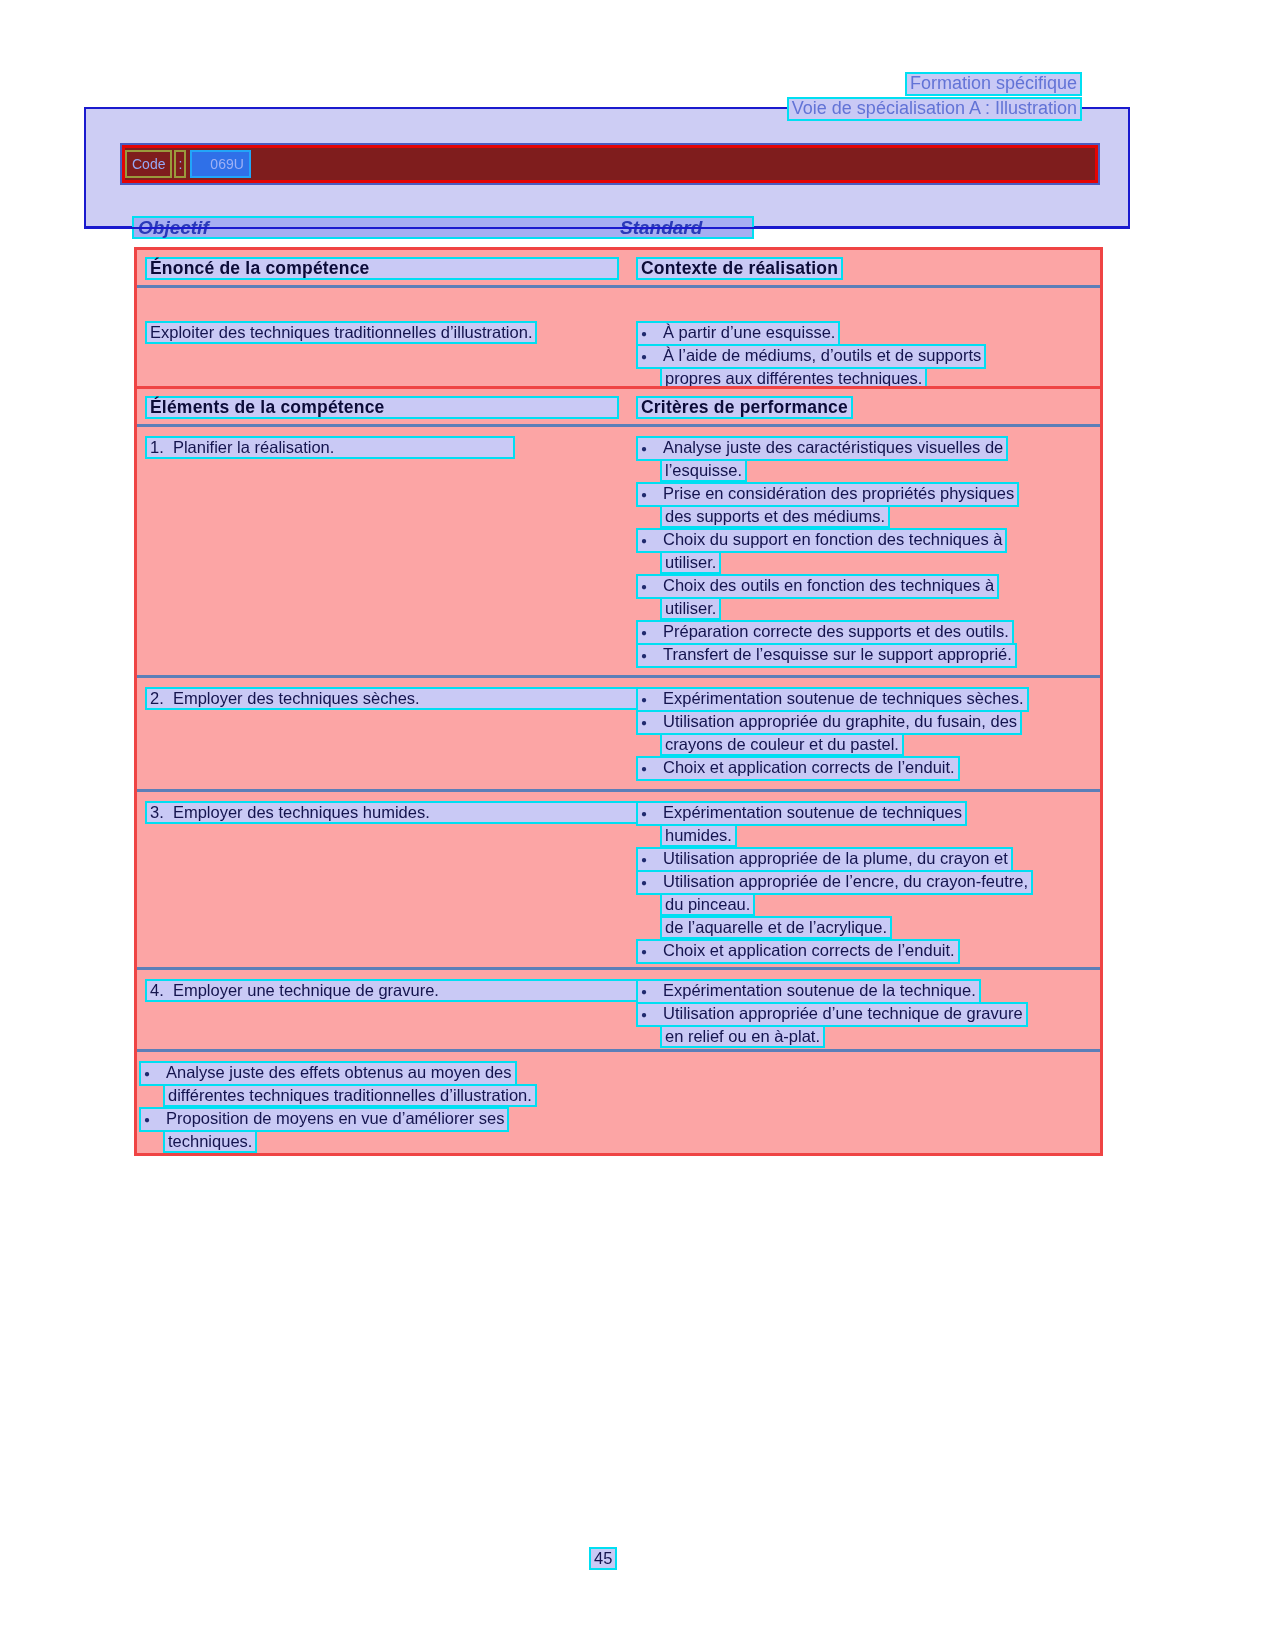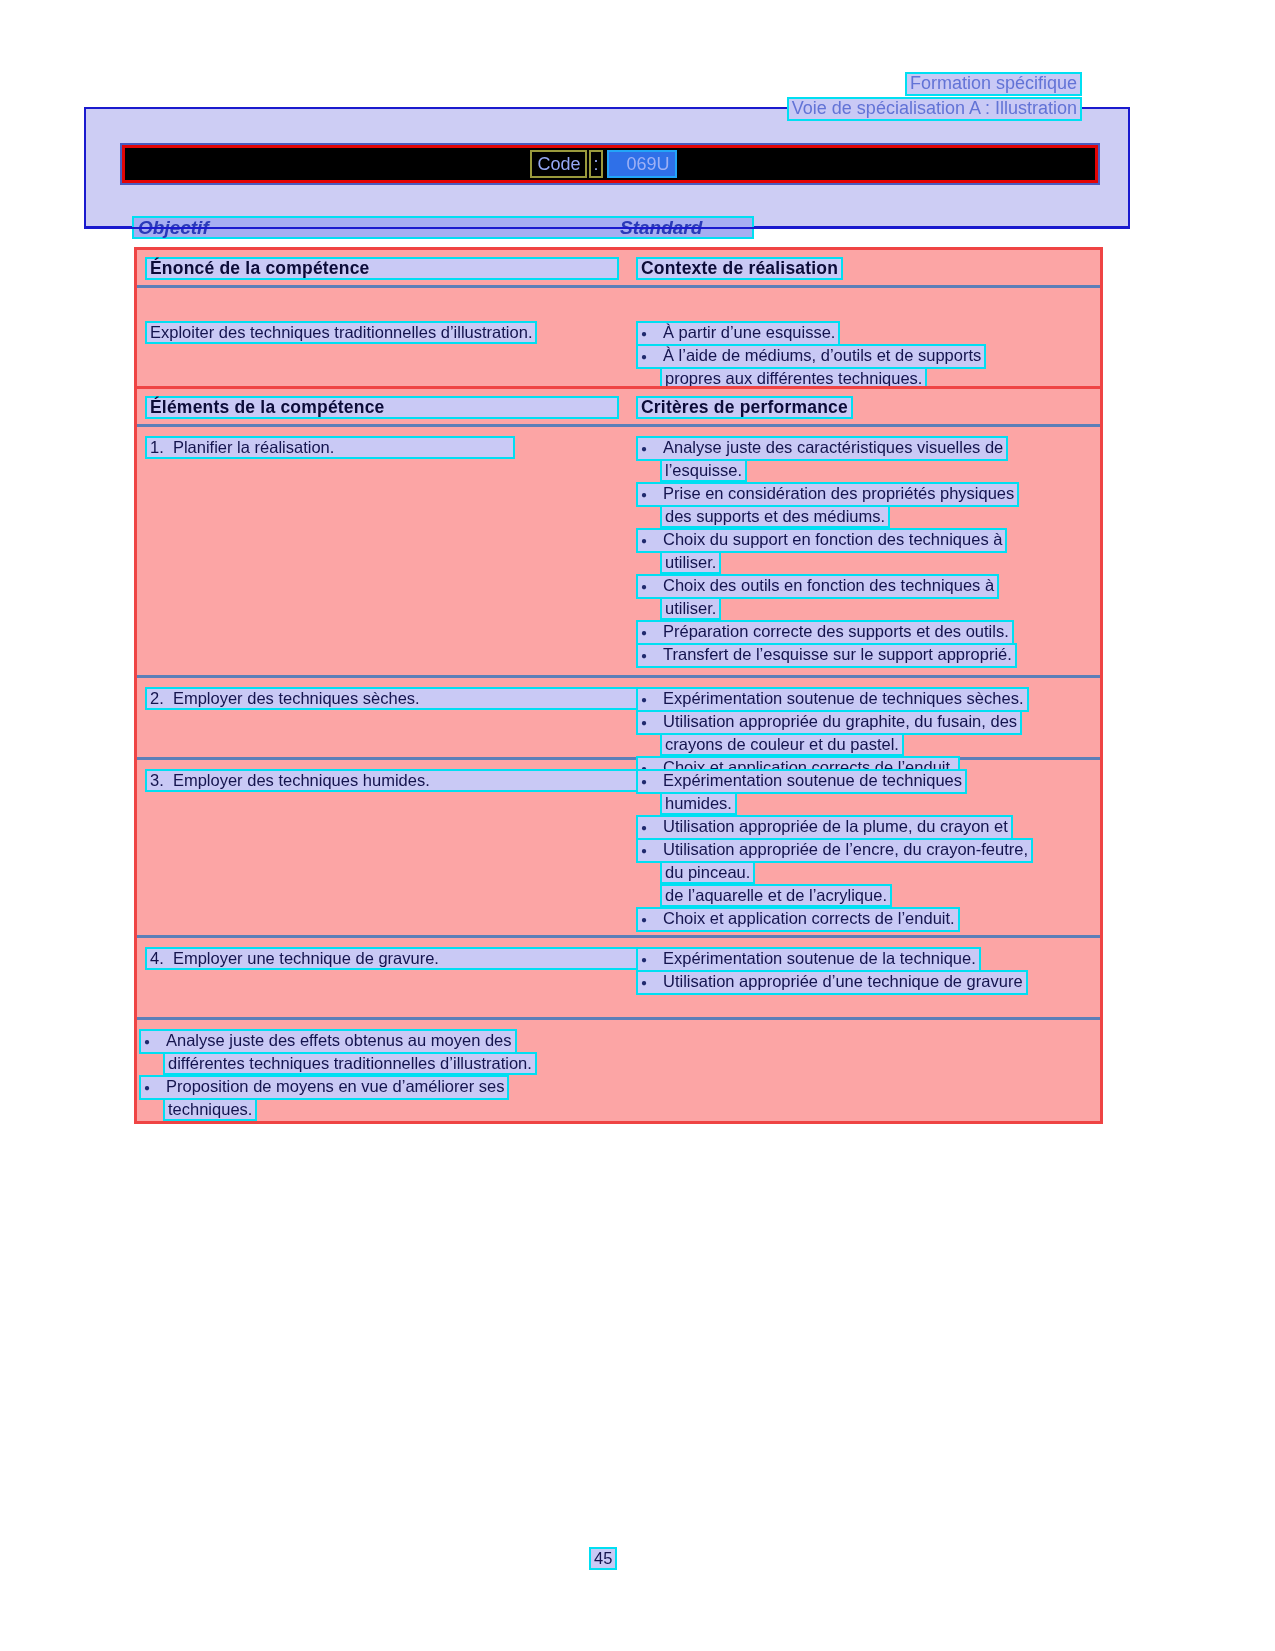--- a/index.html
+++ b/index.html
@@ -28,23 +28,23 @@
     background:#cdcdf4; border:2px solid #1a1ace; z-index:0;
   }
   .box-bottom-line {
     position:absolute; left:84px; top:227px; width:1046px; height:2px;
     background:#1a1ace; z-index:4;
   }
 
   
   .code-bar {
     position:absolute; left:36px; top:36px; width:976px; height:38px;
-    background:#000000; border:3px solid #e30404; box-shadow:0 0 0 2px #4a5cc0;
-    text-align:center; padding-right:13px; line-height:31px;
-    font-size:18px; color:#96a8f4; z-index:2;
+    background:#7f1d1d; border:3px solid #e30404; box-shadow:0 0 0 2px #4a5cc0;
+    text-align:left; padding-right:13px; line-height:31px;
+    font-size:14px; color:#96a8f4; z-index:2;
   }
   .olive-box { display:inline-block; border:2px solid #9a9a3c; padding:0 5px; line-height:24px; vertical-align:middle; }
   .sep-box   { display:inline-block; border:2px solid #9a9a3c; padding:0 2px; line-height:24px; vertical-align:middle; margin:0 2px; }
   .value-box {
     display:inline-block; border:2px solid #22a5f8; background:#2f70e8;
     padding:0 5px 0 18px; line-height:24px; vertical-align:middle; margin-left:2px; color:#9db0f5;
   }
 
   
   .obj-std-band {
@@ -69,21 +69,21 @@
   .thead .cell-left  { padding:7px 0 0 8px; }
   .thead .cell-right { padding:7px 0 0 2px; }
   .trow { display:grid; grid-template-columns:497px 1fr; }
   .trow.sep { border-top:3px solid #5b7fb8; }
   .cell-left  { padding:9px 0 0 8px; }
   .cell-right { padding:9px 0 0 2px; }
 
   .r-t1 { height:85px;margin-top:24px; }
   .r1 { height:248px; }
   .r2 { height:82px; }
-  .r3 { height:178px; }
+  .r3 { height:178px;margin-top:32px; }
   .r4 { height:82px;  }
   .r5 { min-height:100px; }
 
   
   .stretch  { width:505px; }
   .stretch-h{ width:474px; }
   .w370     { width:370px; }
 
   
   .bline { height:23px; }
@@ -176,20 +176,21 @@
         <div class="bline cont"><span class="hl"><span>de l’aquarelle et de l’acrylique.</span></span></div>
         <div class="bline"><span class="hl"><span class="marker">●</span><span>Choix et application corrects de l’enduit.</span></span></div>
       </div>
     </div>
 
     <div class="trow sep r4">
       <div class="cell-left"><span class="hl stretch">4.&nbsp;&nbsp;Employer une technique de gravure.</span></div>
       <div class="cell-right">
         <div class="bline"><span class="hl"><span class="marker">●</span><span>Expérimentation soutenue de la technique.</span></span></div>
         <div class="bline"><span class="hl"><span class="marker">●</span><span>Utilisation appropriée d’une technique de gravure</span></span></div>
+        <div class="bline cont"><span class="hl"><span>en relief ou en à-plat.</span></span></div>
       </div>
     </div>
 
     <div class="trow sep r5">
       <div class="cell-right">
         <div class="bline"><span class="hl"><span class="marker">●</span><span>Analyse juste des effets obtenus au moyen des</span></span></div>
         <div class="bline cont"><span class="hl"><span>différentes techniques traditionnelles d’illustration.</span></span></div>
         <div class="bline"><span class="hl"><span class="marker">●</span><span>Proposition de moyens en vue d’améliorer ses</span></span></div>
         <div class="bline cont"><span class="hl"><span>techniques.</span></span></div>
       </div>

